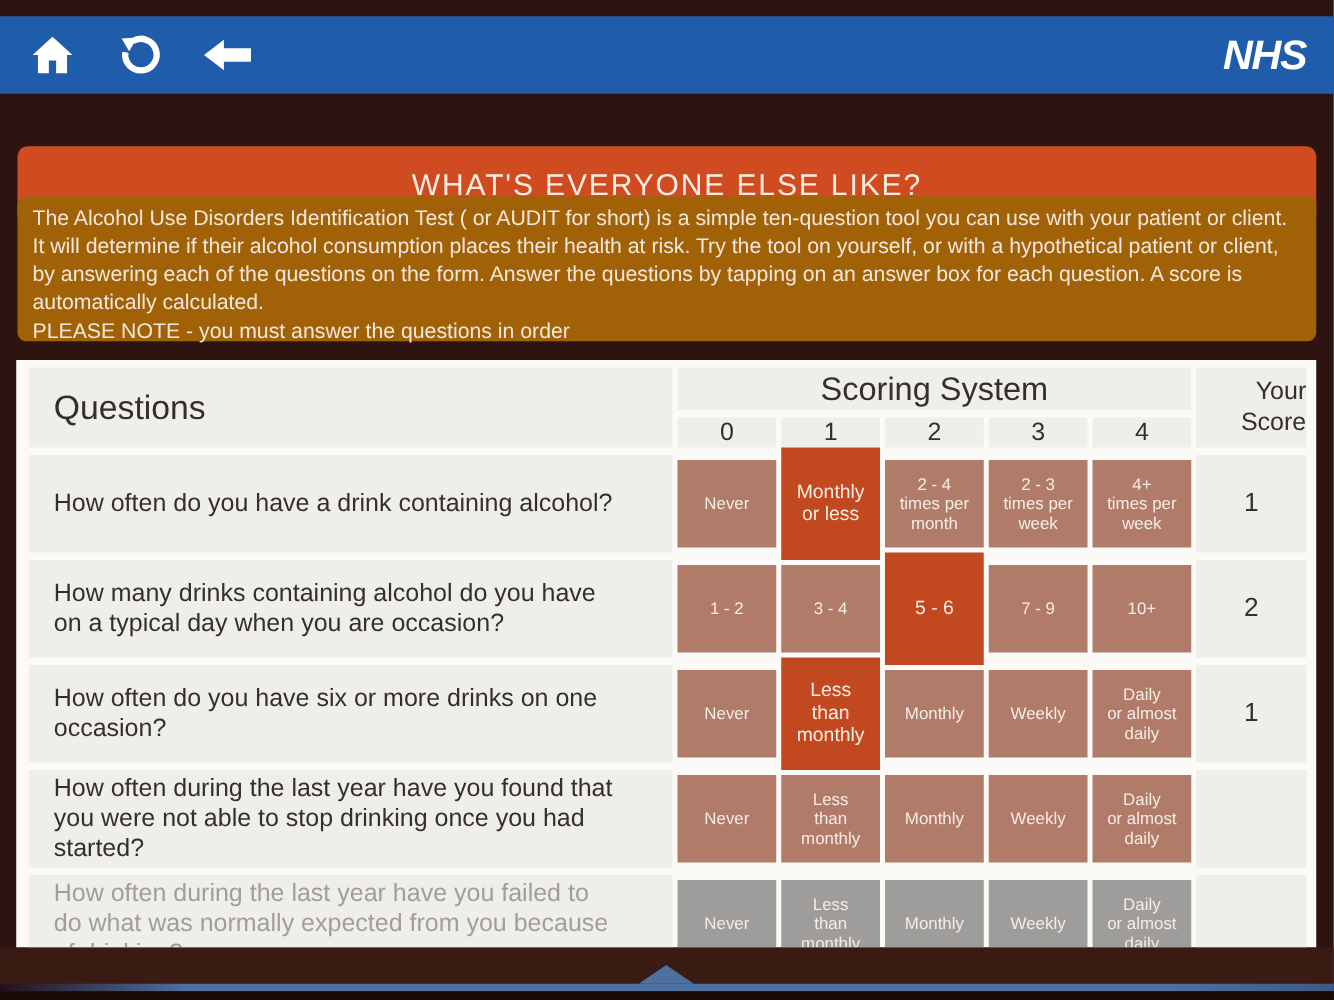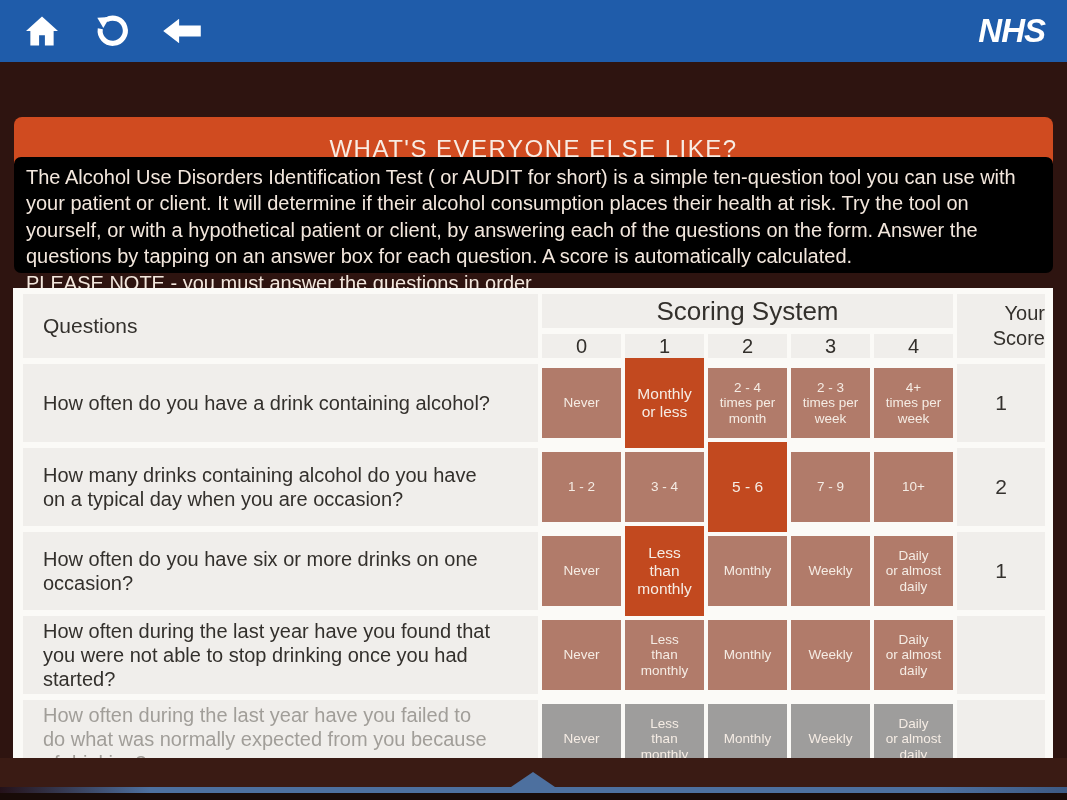--- a/index.html
+++ b/index.html
@@ -3,55 +3,55 @@
 <meta charset="utf-8">
 <style>
   html,body{margin:0;padding:0;}
   body{
     width:1067px;height:800px;position:relative;overflow:hidden;
     background:#2e1410;
     font-family:"Liberation Sans", sans-serif;
   }
   
   .topbar{
-    position:absolute;top:0;left:0;width:1067px;height:62px;
+    position:absolute;top:13px;left:0;width:1067px;height:62px;
     background:#1f5caa;display:flex;align-items:center;padding:0 22px;
     box-sizing:border-box;gap:30px;
   }
   .tb-icon{width:40px;height:40px;display:flex;align-items:center;justify-content:center;cursor:pointer;}
   .logo{
     margin-left:auto;color:#fff;font-weight:bold;font-style:italic;
     font-size:33px;letter-spacing:-1px;
   }
   
   .banner{
     position:absolute;left:14px;top:85px;width:1039px;height:64px;
     background:#d04b20;border-radius:8px;display:flex;align-items:center;justify-content:center;
     color:#f8ece3;font-size:24px;letter-spacing:1.5px;margin-top:32px;
   }
   
   .intro{
     position:absolute;left:14px;top:157px;width:1039px;height:116px;
-    background:#000000;border-radius:7px;box-sizing:border-box;
-    padding:7px 12px;color:#f3e7dd;font-size:20px;line-height:1.32;
+    background:#a16207;border-radius:7px;box-sizing:border-box;
+    padding:7px 12px;color:#f3e7dd;font-size:17px;line-height:1.32;
   }
   
   .card{
     position:absolute;left:13px;top:288px;width:1040px;height:470px;
     background:#fbfaf7;overflow:hidden;
   }
   .tbl{
     display:grid;
     grid-template-columns:1fr 79px 79px 79px 79px 79px 88px;
     grid-template-rows:34px 24px repeat(5,78px);
     column-gap:4px;row-gap:6px;
     padding:6px 8px 0 10px;
   }
   .cell{background:#f0eeeb;color:#33302c;}
-  .c-questions{grid-column:1;grid-row:1/3;display:flex;align-items:center;padding-left:20px;font-size:21px;}
+  .c-questions{grid-column:1;grid-row:1/3;display:flex;align-items:center;padding-left:20px;font-size:27px;}
   .c-scoring{grid-column:2/7;grid-row:1;display:flex;align-items:center;justify-content:center;font-size:26px;}
   .c-yourscore{grid-column:7;grid-row:1/3;display:flex;align-items:center;justify-content:center;text-align:right;font-size:20px;line-height:1.25;}
   .c-num{grid-row:2;display:flex;align-items:center;justify-content:center;font-size:20px;}
   .q-cell{display:flex;align-items:center;padding:0 48px 0 20px;font-size:20px;line-height:1.2;color:#33302c;}
   .q-dis{color:#a19e99;}
   .opt-cell{display:flex;align-items:center;justify-content:center;background:transparent;position:relative;}
   .opt{
     width:80px;height:70px;background:#b17b6a;color:#f5ece4;
     display:flex;align-items:center;justify-content:center;text-align:center;
     font-size:13.5px;line-height:1.15;white-space:pre-line;cursor:pointer;

